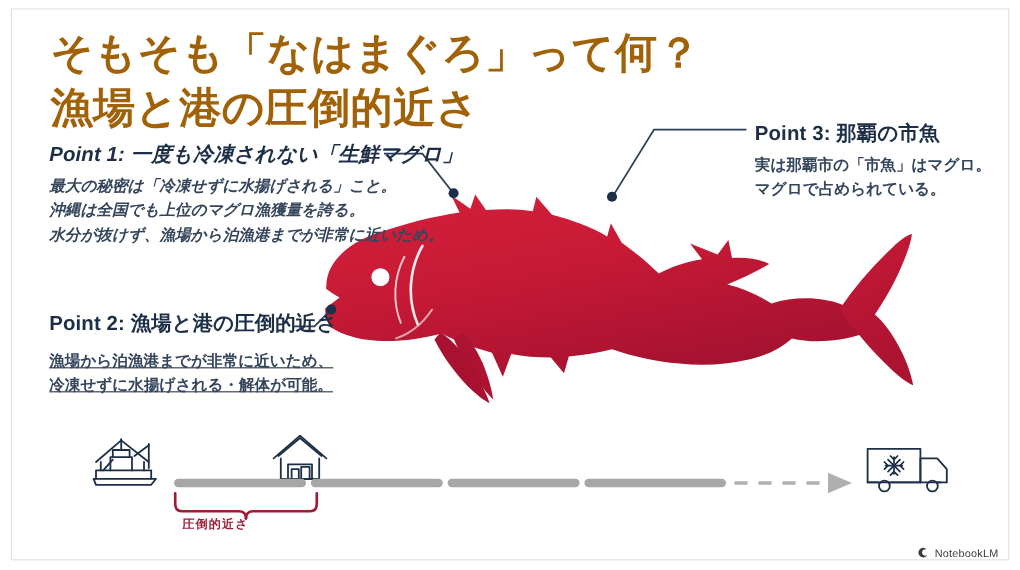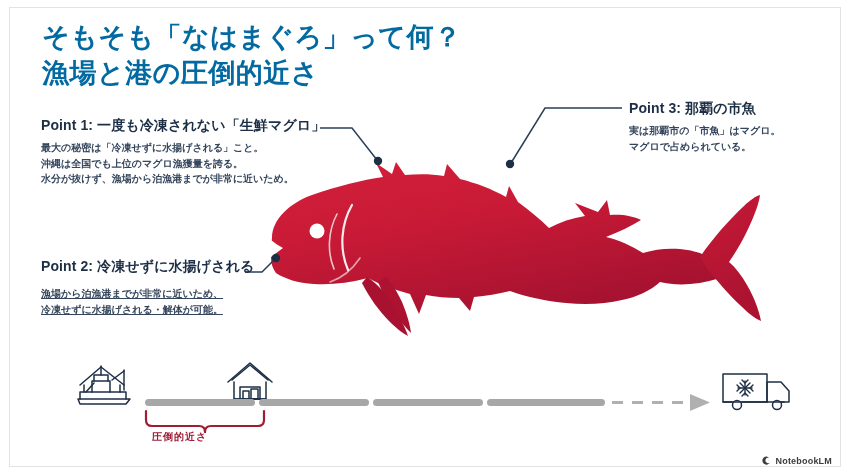--- a/index.html
+++ b/index.html
@@ -29,47 +29,47 @@
   }
 
   
   .title-block {
     position: absolute;
     left: 42px;
     top: 22px;
     width: 600px;
   }
   .title-line {
-    font-family: Liberation Mono, monospace;
-    font-size: 27px;
+    font-family: Liberation Sans, sans-serif;
+    font-size: 35px;
     font-weight: 700;
     line-height: 1.32;
-    color: #0369a1;
+    color: #a16207;
     letter-spacing: 0.5px;
     white-space: nowrap;
   }
 
   
   .point-head {
-    font-size: 14px;
+    font-size: 17px;
     font-weight: 700;
     color: #1d2f46;
     white-space: nowrap;
     letter-spacing: 0.1px;
   }
   .point-body {
-    font-size: 10px;
+    font-size: 13px;
     font-weight: 700;
     color: #35465c;
     line-height: 1.56;
     white-space: nowrap;
   }
   .point-body div { white-space: nowrap; }
 
-  #point1 { position: absolute; left: 41px; top: 117px; }
+  #point1 { position: absolute; left: 41px; top: 117px; font-style: italic; }
   #point1 .point-body { margin-top: 5px; }
 
   #point2 { position: absolute; left: 41px; top: 258px; }
   #point2 .point-body { margin-top: 10px; text-decoration: underline; }
 
   #point3 { position: absolute; left: 629px; top: 100px; }
   #point3 .point-body { margin-top: 5px; }
 
   
   .layer {
@@ -93,21 +93,21 @@
 
   
   #watermark {
     position: absolute;
     right: 18px;
     bottom: 9px;
     display: flex;
     align-items: center;
     gap: 4px;
     font-size: 9px;
-    font-weight: 700;
+    font-weight: 400;
     color: #3c3c3c;
     letter-spacing: 0.2px;
   }
 </style>
 </head>
 <body>
 
 <div id="canvas">
 
   <div id="frame"></div>
@@ -221,21 +221,21 @@
   <div id="point1">
     <div class="point-head">Point 1: 一度も冷凍されない「生鮮マグロ」</div>
     <div class="point-body">
       <div>最大の秘密は「冷凍せずに水揚げされる」こと。</div>
       <div>沖縄は全国でも上位のマグロ漁獲量を誇る。</div>
       <div>水分が抜けず、漁場から泊漁港までが非常に近いため。</div>
     </div>
   </div>
 
   <div id="point2">
-    <div class="point-head">Point 2: 冷凍せずに水揚げされる</div>
+    <div class="point-head">Point 2: 漁場と港の圧倒的近さ</div>
     <div class="point-body">
       <div>漁場から泊漁港までが非常に近いため、</div>
       <div>冷凍せずに水揚げされる・解体が可能。</div>
     </div>
   </div>
 
   <div id="point3">
     <div class="point-head">Point 3: 那覇の市魚</div>
     <div class="point-body">
       <div>実は那覇市の「市魚」はマグロ。</div>

